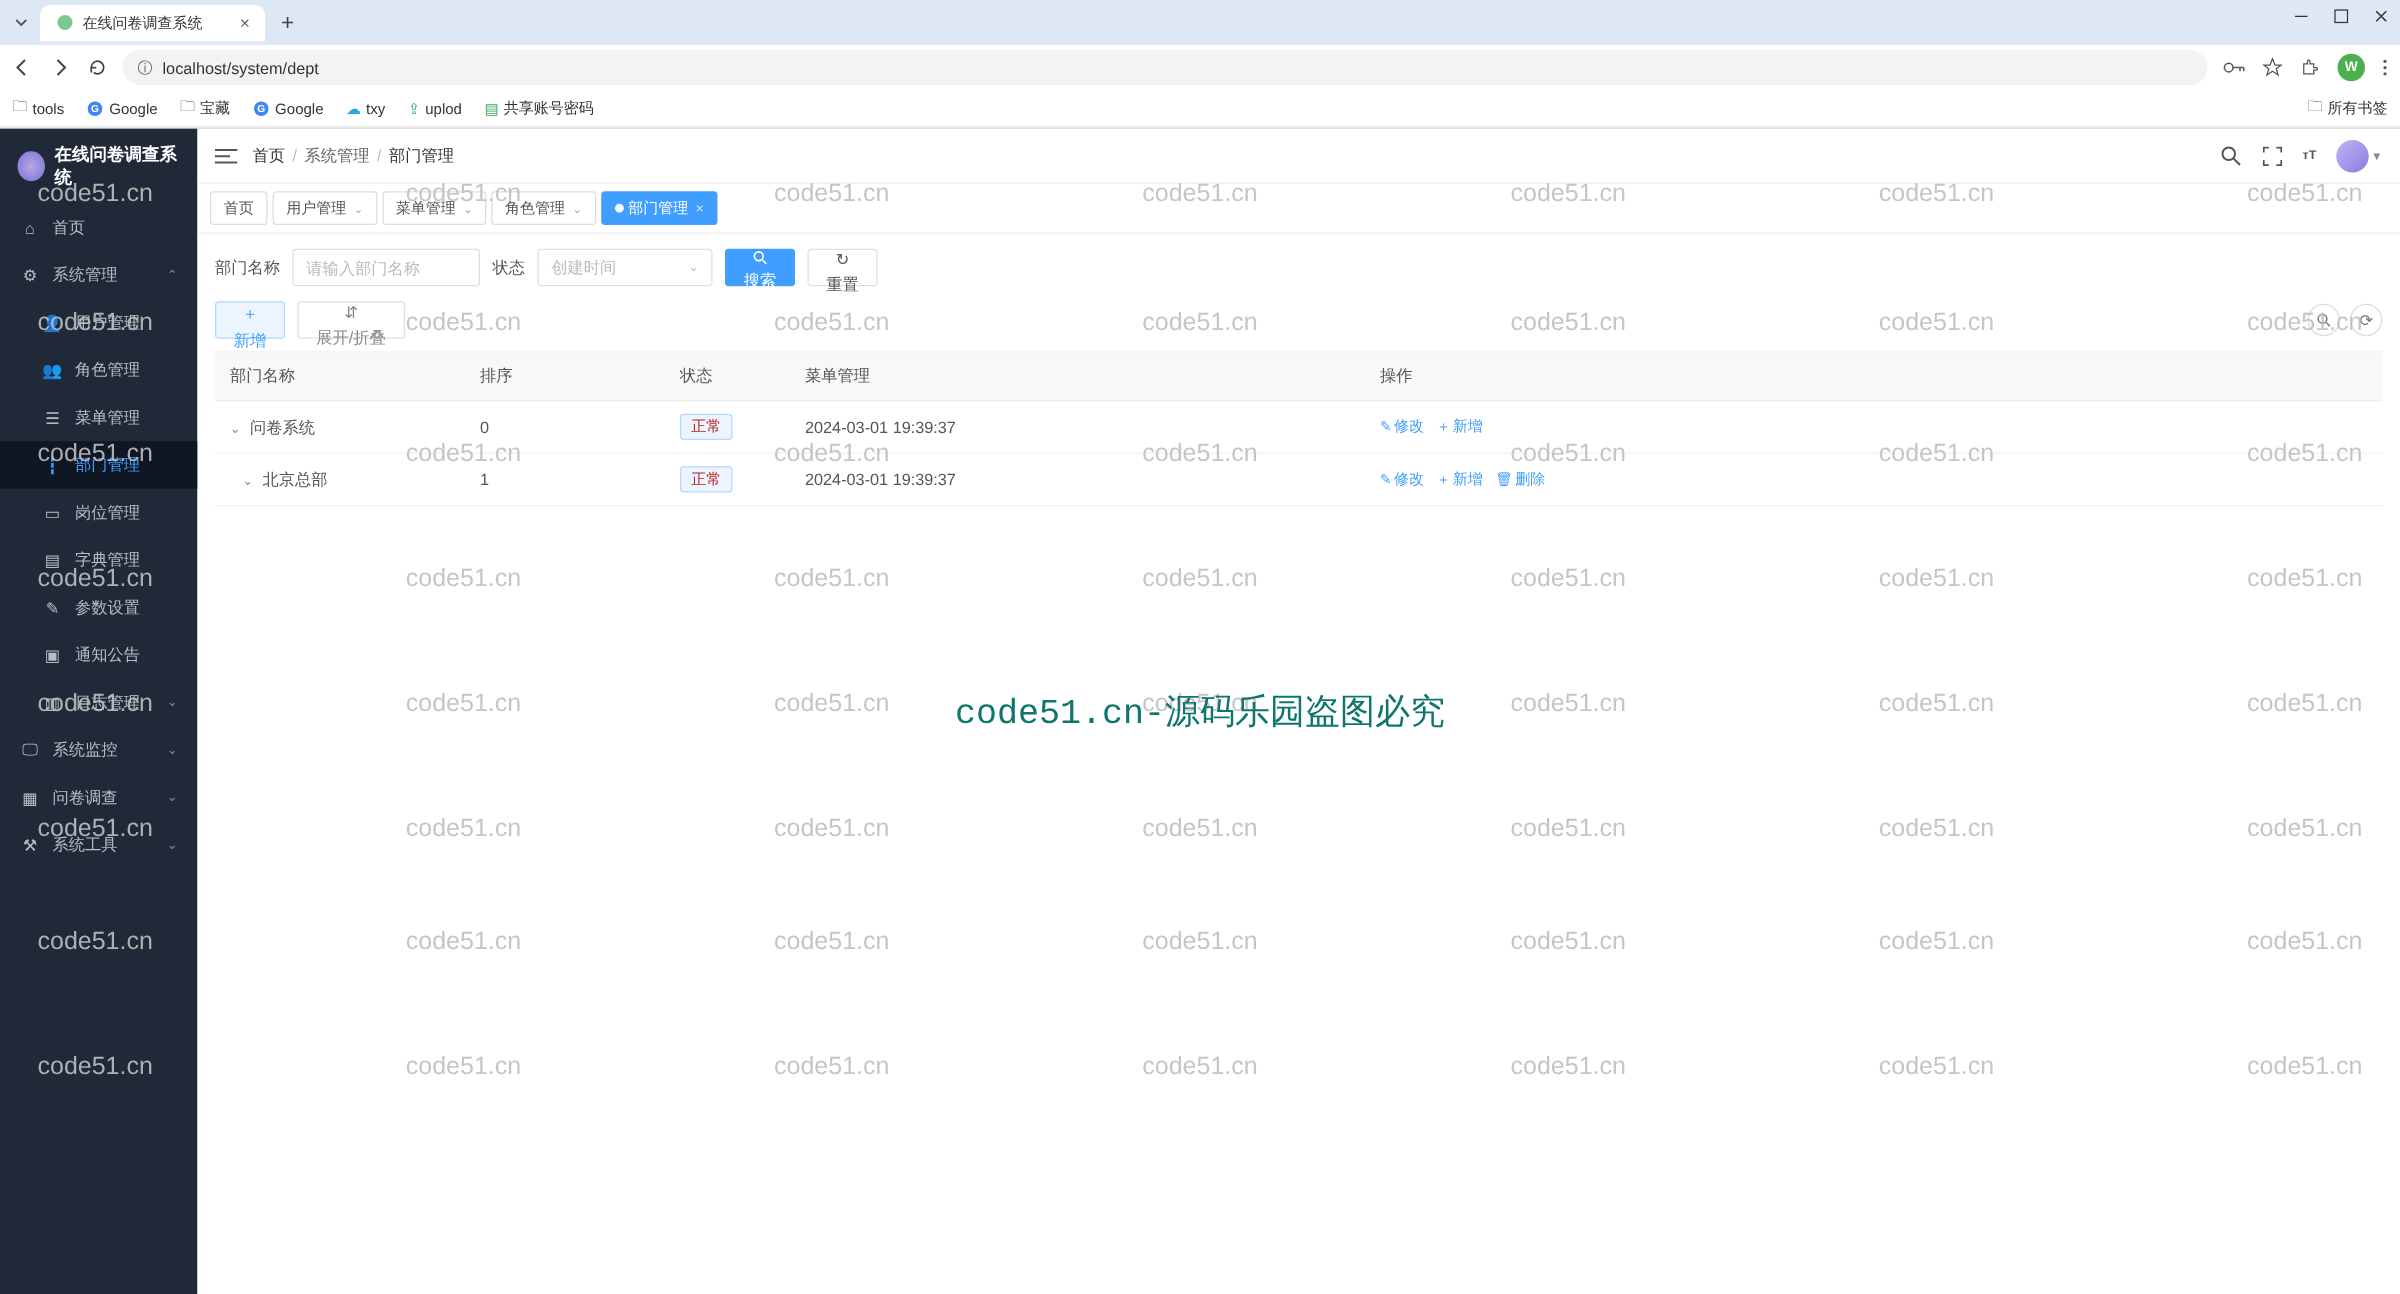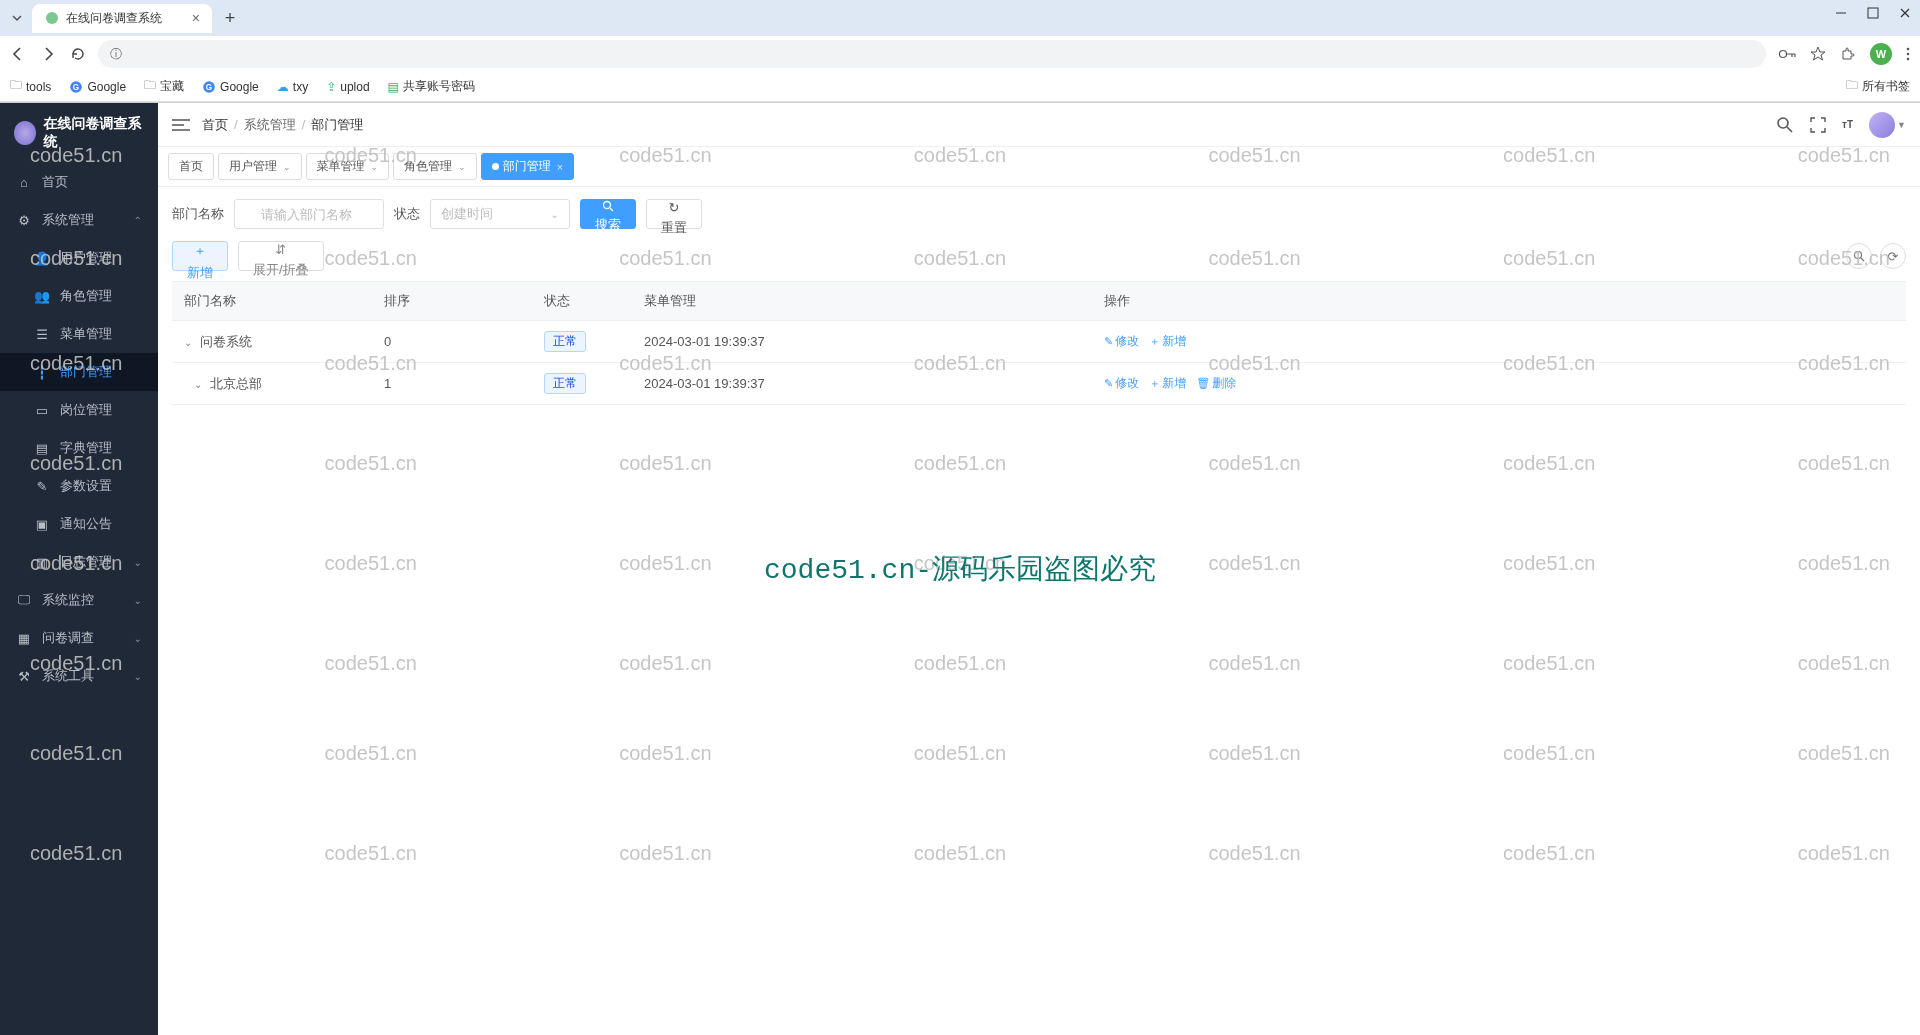--- a/index.html
+++ b/index.html
@@ -58,42 +58,42 @@
 .view-tabs { display: flex; align-items: center; padding: 6px 10px; gap: 4px; border-bottom: 1px solid #eee; }
 .vtab { display: flex; align-items: center; gap: 4px; padding: 4px 10px; border: 1px solid #ddd; border-radius: 3px; font-size: 12px; color: #555; cursor: pointer; background: #fff; }
 .vtab.active { background: #409eff; border-color: #409eff; color: #fff; }
 .vtab .dot { width: 7px; height: 7px; border-radius: 50%; background: #fff; }
 .vtab .close { font-size: 11px; color: inherit; opacity: .8; margin-left: 2px; }
 .vtab .tri { font-size: 9px; color: #999; margin-left: 2px; }
 
 
 .search-row { display: flex; align-items: center; gap: 10px; padding: 12px 14px; }
 .form-label { font-size: 13px; color: #555; }
-.form-input { height: 30px; border: 1px solid #dcdfe6; border-radius: 3px; padding: 0 26px; font-size: 13px; width: 150px; }
+.form-input { height: 30px; border: 1px solid #dcdfe6; border-radius: 3px; padding: 0 10px; font-size: 13px; width: 150px; }
 .form-input::placeholder { color: #bbb; }
 .form-select { height: 30px; border: 1px solid #dcdfe6; border-radius: 3px; padding: 0 10px; font-size: 13px; width: 140px; color: #bbb; display: flex; align-items: center; justify-content: space-between; cursor: pointer; }
 .form-select .caret { color: #bbb; font-size: 10px; }
 .btn { height: 30px; padding: 0 14px; border-radius: 3px; border: 1px solid #dcdfe6; background: #fff; cursor: pointer; display: inline-flex; align-items: center; gap: 4px; font-size: 13px; color: #555; flex-direction: column; }
 .btn.primary { background: #409eff; border-color: #409eff; color: #fff; }
 .btn.add-plain { color: #409eff; border-color: #b3d8ff; background: #ecf5ff; }
 
 
 .action-row { display: flex; align-items: center; gap: 10px; padding: 0 14px 10px; }
 .action-right { margin-left: auto; display: flex; gap: 8px; }
 .circle-btn { width: 26px; height: 26px; border: 1px solid #ddd; border-radius: 50%; display: flex; align-items: center; justify-content: center; color: #777; cursor: pointer; }
 
 
 .table-wrap { padding: 0 14px; flex: 1; overflow: auto; }
 table.data { width: 100%; border-collapse: collapse; }
 table.data th { background: #f7f8fa; text-align: left; padding: 10px 12px; font-weight: normal; color: #555; font-size: 13px; border-top: 1px solid #eee; border-bottom: 1px solid #eee; }
 table.data td { padding: 10px 12px; border-bottom: 1px solid #f0f0f0; font-size: 13px; color: #555; }
 .tree-toggle { color: #888; font-size: 10px; margin-right: 6px; cursor: pointer; display: inline-block; width: 10px; }
 .indent-1 { padding-left: 22px !important; }
 .indent-2 { padding-left: 44px !important; }
-.status-tag { display: inline-block; padding: 1px 8px; border: 1px solid #b3d8ff; color: #1d4ed8; background: #ecf5ff; border-radius: 3px; font-size: 12px; }
+.status-tag { display: inline-block; padding: 1px 8px; border: 1px solid #b3d8ff; color: #b91c1c; background: #ecf5ff; border-radius: 3px; font-size: 12px; }
 .row-action { color: #409eff; cursor: pointer; font-size: 12px; display: inline-flex; align-items: center; gap: 2px; margin-right: 10px; }
 .row-action .aic { font-size: 11px; }
 
 
 .watermark-layer { position: fixed; inset: 0; pointer-events: none; z-index: 50; overflow: hidden; top: 102px; }
 .wm-row { display: flex; justify-content: space-between; padding: 0 30px; color: #bfbfbf; font-size: 20px; font-weight: 500; opacity: .9; text-align: center; }
 .wm-red { position: fixed; left: 50%; top: 55%; transform: translate(-50%,-50%); color: #0f766e; font-size: 28px; font-weight: 500; pointer-events: none; z-index: 55; white-space: nowrap; font-family: Liberation Mono, monospace; }
 
 svg { display: block; }
 </style>
@@ -150,20 +150,21 @@
         </span>
       <span class="nav-arrow">
           <svg width="16" height="16" viewBox="0 0 16 16">
             <path d="M3 8a5 5 0 1 1 2 4" stroke="#444" stroke-width="1.4" fill="none"></path>
             <path d="M3 12 L3 8 L7 8" stroke="#444" stroke-width="1.4" fill="none"></path>
           </svg>
         </span>
     </div>
     <div class="addr-input-wrap">
       <span class="addr-icon">ⓘ</span>
+      <span class="addr-text">localhost/system/dept</span>
     </div>
     <div class="addr-right">
       <span>
           <svg width="18" height="14" viewBox="0 0 18 14">
             <circle cx="5" cy="7" r="3.5" stroke="#555" fill="none" stroke-width="1.2"></circle>
             <path d="M8 7 L17 7 M14 7 L14 10 M17 7 L17 10" stroke="#555" stroke-width="1.2"></path>
           </svg>
         </span>
       <span>
           <svg width="16" height="16" viewBox="0 0 16 16">

